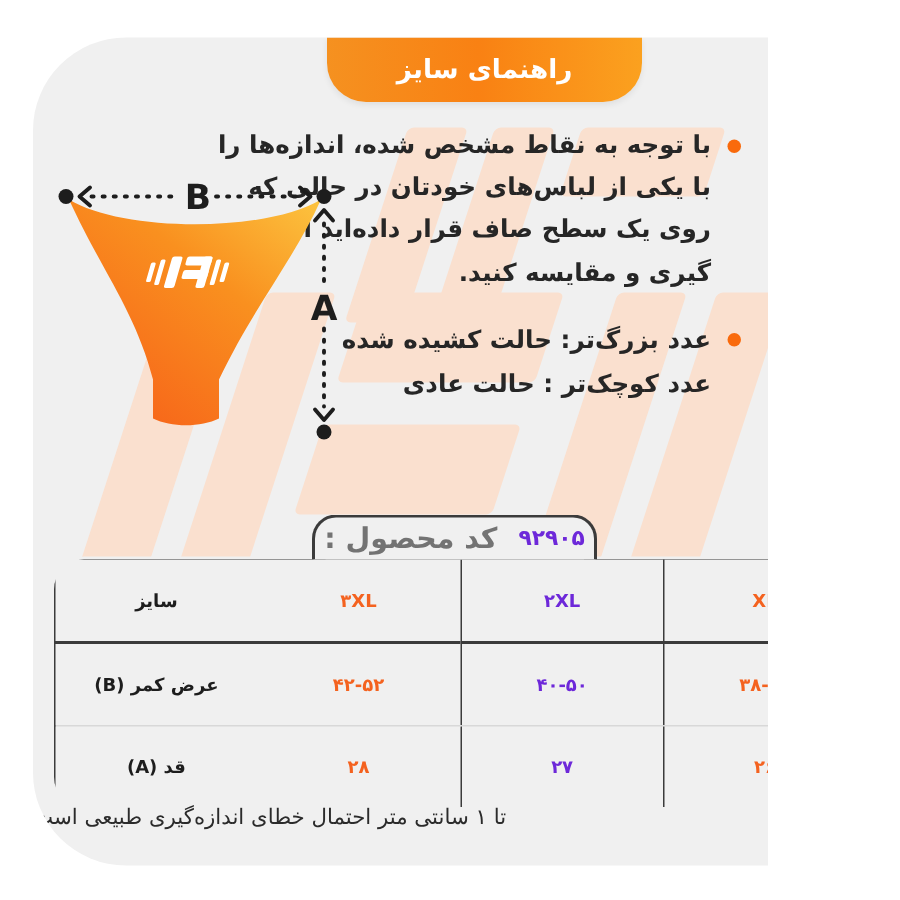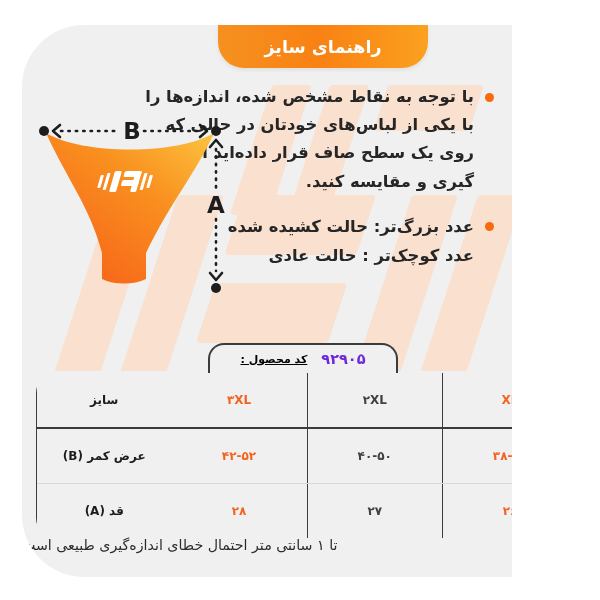--- a/index.html
+++ b/index.html
@@ -129,24 +129,23 @@
     border-top-left-radius: 16px;
     border-top-right-radius: 16px;
     display: flex;
     align-items: center;
     justify-content: center;
     gap: 14px;
     z-index: 2;
     box-sizing: border-box;
   }
   .code-pill .code-label {
-    font-size: 11px;
-    font-weight: bold;
-    color: #000000;
-    text-decoration: underline;
+    font-size: 19px;
+    font-weight: bold;
+    color: #737373;
   }
   .code-pill .code-value {
     font-size: 14.5px;
     font-weight: bold;
     color: #6d28d9;
     direction: ltr;
   }
 
   .size-table {
     position: absolute;
@@ -169,21 +168,21 @@
     border-bottom: 1.4px solid #d8d8d8;
     font-size: 12px;
     font-weight: bold;
   }
   .size-table tr:last-child td { border-bottom: none; }
   .size-table td:last-child { border-right: none; }
   .size-table tr.head td { border-bottom: 2.2px solid #3b3b3b; }
 
   .c-label { color: #1d1d1d; font-size: 15.5px; }
   .c-orange { color: #f4621f; }
-  .c-navy   { color: #404040; margin-left: 16px; }
+  .c-navy   { color: #6d28d9; margin-left: 16px; }
   .sz { font-size: 19px; direction: ltr; }
   .val { font-size: 16.5px; direction: ltr; }
 
   
   .footer-note {
     position: absolute;
     left: 0;
     top: 512px;
     width: 578px;
     text-align: left;

